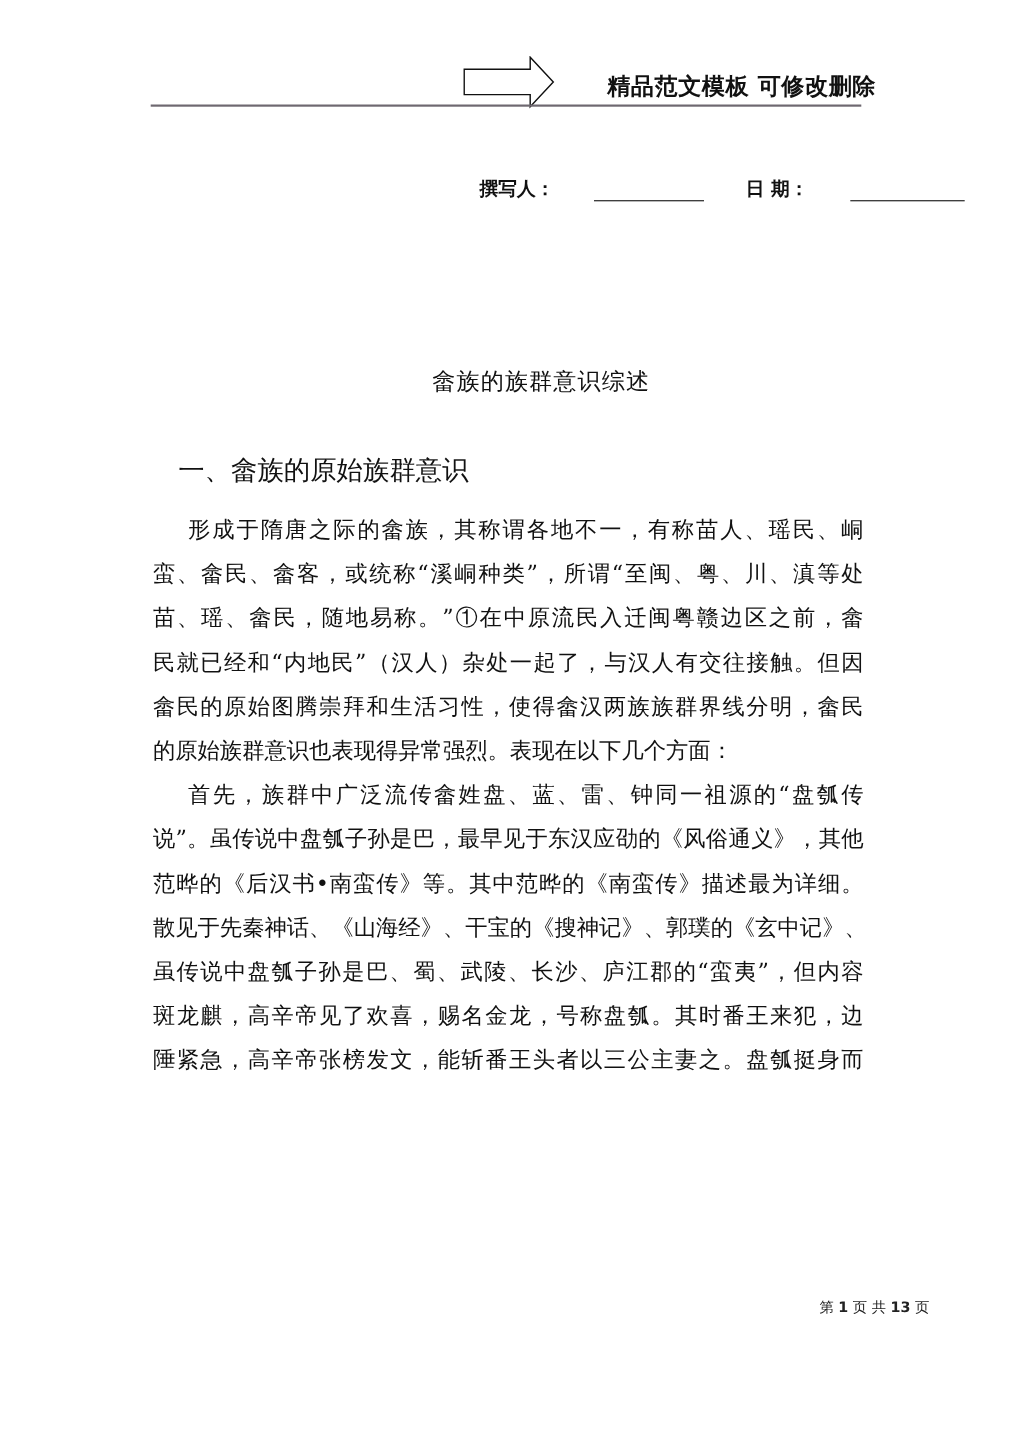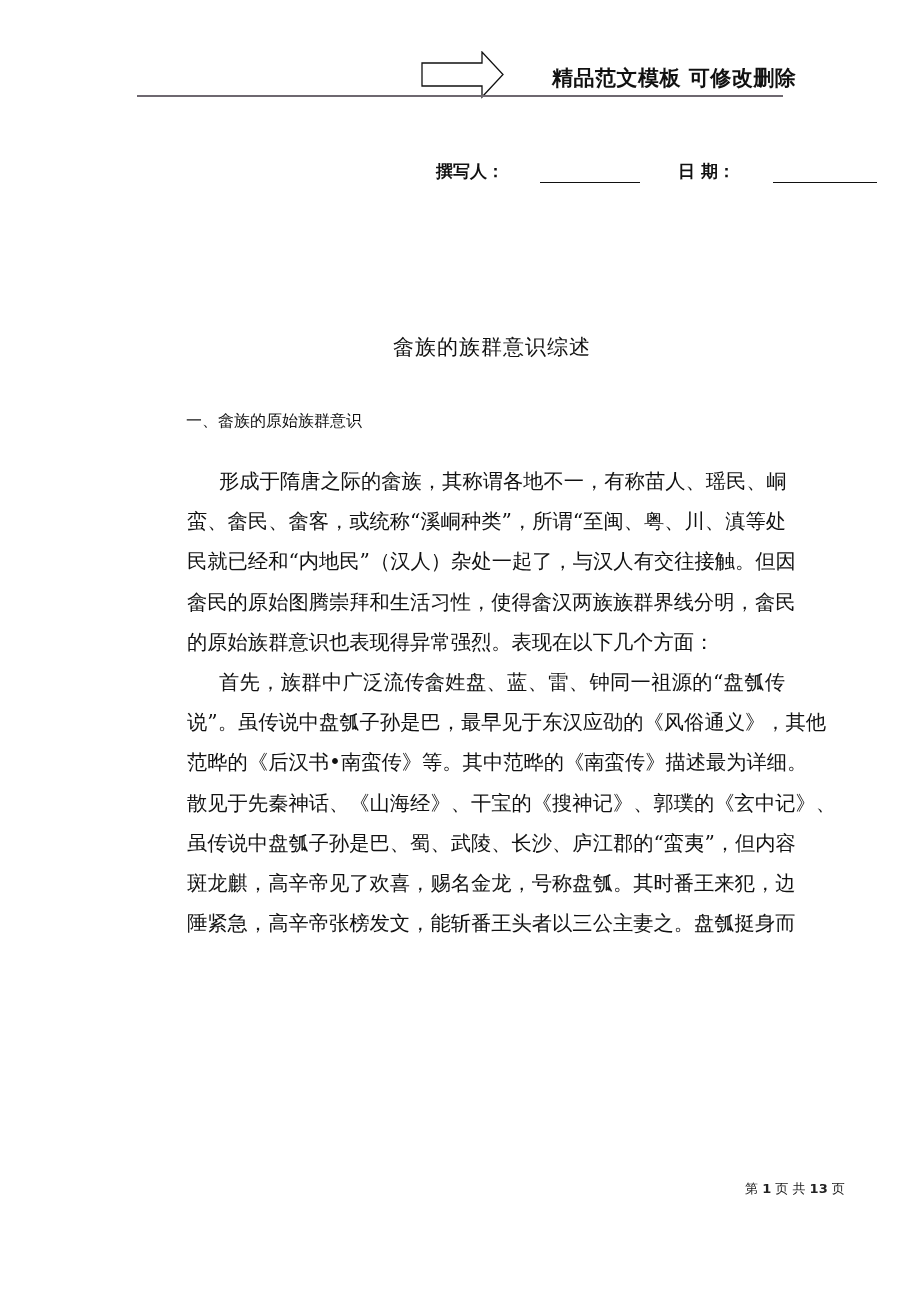--- a/index.html
+++ b/index.html
@@ -8,24 +8,24 @@
   .header-arrow { position:absolute; left:421px; top:51px; width:84px; height:48px; }
   .header-text { position:absolute; left:552px; top:64px; font-size:21px; font-weight:bold;
                  font-family: "DejaVu Sans", "Liberation Sans", sans-serif; letter-spacing:0.5px; color:#111; white-space:nowrap; }
   .header-rule { position:absolute; left:137px; top:95px; width:646px; height:2px; background:#6e6870; }
   .meta-line { position:absolute; left:436px; top:160px; font-size:17px; font-weight:bold;
                font-family: "DejaVu Sans", "Liberation Sans", sans-serif; white-space:nowrap; display:flex; align-items:flex-end;gap:36px; }
   .blank { display:inline-block; border-bottom:1.5px solid #111; height:18px; }
   .blank.author { width:100px; margin-right:2px; }
   .blank.date { width:104px; margin-left:2px; }
   .title { position:absolute; left:0; width:920px; top:333px; text-align:center; font-size:21px; font-weight:normal; letter-spacing:1px;padding-left:32px; }
-  .section-heading { position:absolute; left:186px; top:411px; font-size:16px; white-space:nowrap; }
+  .section-heading { position:absolute; left:162px; top:411px; font-size:24px; white-space:nowrap; }
   .body { position:absolute; left:139px; top:461px; width:646px; font-size:20.3px; line-height:40.2px; }
   .body p { margin:0; }
-  .line { display:block; white-space:nowrap; text-align:justify; text-align-last:justify; height:40.2px;margin-left:48px; }
+  .line { display:block; white-space:nowrap; text-align:justify; text-align-last:justify; height:40.2px; }
   .line.last { text-align-last:left; }
   .indent { padding-left:32px; }
   .footer { position:absolute; left:745px; top:1180px; font-size:13px; white-space:nowrap;
             font-family: "DejaVu Sans", "Liberation Sans", sans-serif; color:#222; }
   .footer .num { font-weight:bold; }
 </style>
 </head>
 <body>
 
 <div class="header-arrow">
@@ -44,20 +44,21 @@
 </div>
 
 <div class="title">畲族的族群意识综述</div>
 
 <div class="section-heading">一、畲族的原始族群意识</div>
 
 <div class="body">
   <p>
     <span class="line indent">形成于隋唐之际的畲族，其称谓各地不一，有称苗人、瑶民、峒</span>
     <span class="line">蛮、畲民、畲客，或统称“溪峒种类”，所谓“至闽、粤、川、滇等处</span>
+    <span class="line">苗、瑶、畲民，随地易称。”①在中原流民入迁闽粤赣边区之前，畲</span>
     <span class="line">民就已经和“内地民”（汉人）杂处一起了，与汉人有交往接触。但因</span>
     <span class="line">畲民的原始图腾崇拜和生活习性，使得畲汉两族族群界线分明，畲民</span>
     <span class="line last">的原始族群意识也表现得异常强烈。表现在以下几个方面：</span>
   </p>
   <p>
     <span class="line indent">首先，族群中广泛流传畲姓盘、蓝、雷、钟同一祖源的“盘瓠传</span>
     <span class="line">说”。虽传说中盘瓠子孙是巴，最早见于东汉应劭的《风俗通义》，其他</span>
     <span class="line">范晔的《后汉书•南蛮传》等。其中范晔的《南蛮传》描述最为详细。</span>
     <span class="line">散见于先秦神话、《山海经》、干宝的《搜神记》、郭璞的《玄中记》、</span>
     <span class="line">虽传说中盘瓠子孙是巴、蜀、武陵、长沙、庐江郡的“蛮夷”，但内容</span>

